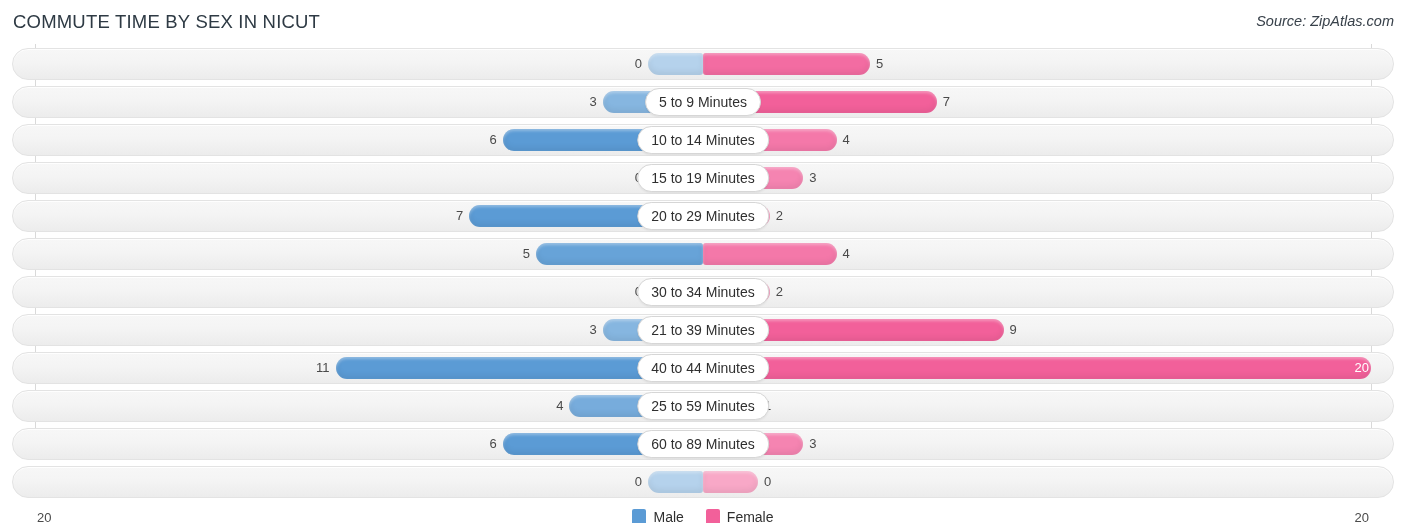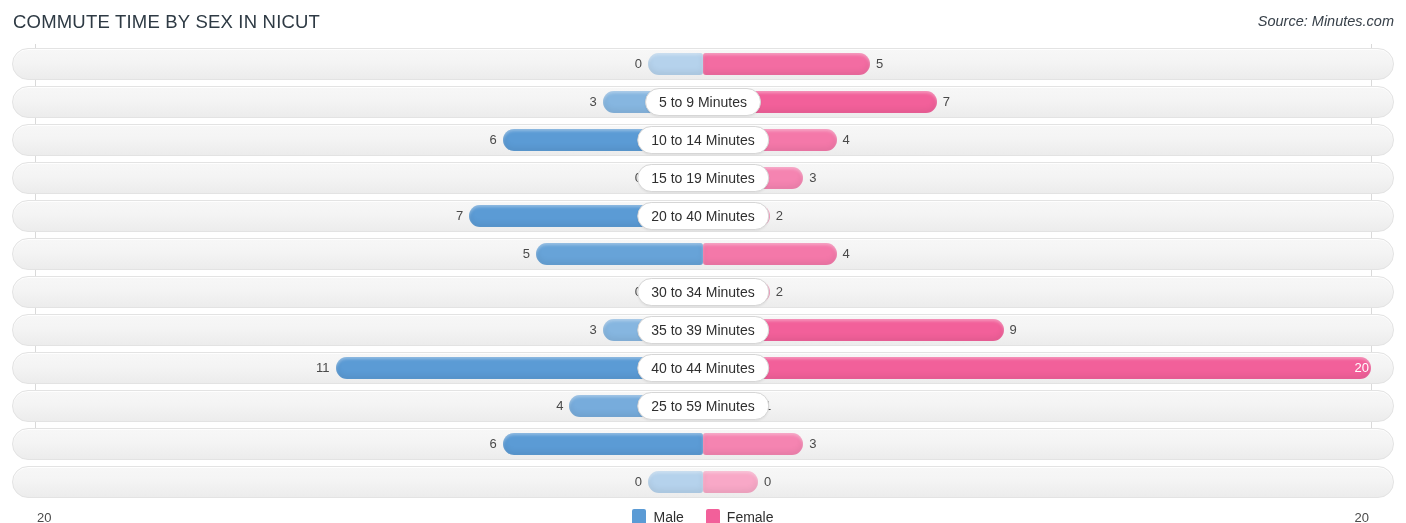--- a/index.html
+++ b/index.html
@@ -174,21 +174,21 @@
     height: 16px;
     border-radius: 2px;
     display: inline-block;
   }
 </style>
 </head>
 <body>
 
 <div class="header">
   <div class="chart-title">COMMUTE TIME BY SEX IN NICUT</div>
-  <div class="chart-source">Source: Minutes.com</div>
+  <div class="chart-source">Source: ZipAtlas.com</div>
 </div>
 
 <div class="plot">
   <div class="gridline left"></div>
   <div class="gridline right"></div>
 
   <div class="rows" id="rows">
       <div class="row">
         <div class="bar-wrap">
           <div class="bar male" style="width: 55px; background: rgb(181, 210, 236);"></div>
@@ -223,21 +223,21 @@
           <div class="val female-val" style="left: calc(50% + 100.2px);">3</div>
           <div class="cat-pill">15 to 19 Minutes</div>
         </div>
       </div>
       <div class="row">
         <div class="bar-wrap">
           <div class="bar male" style="width: 233.8px; background: rgb(91, 155, 213);"></div>
           <div class="bar female" style="width: 66.8px; background: rgb(246, 144, 184);"></div>
           <div class="val male-val" style="right: calc(50% + 233.8px);">7</div>
           <div class="val female-val" style="left: calc(50% + 66.8px);">2</div>
-          <div class="cat-pill">20 to 40 Minutes</div>
+          <div class="cat-pill">20 to 29 Minutes</div>
         </div>
       </div>
       <div class="row">
         <div class="bar-wrap">
           <div class="bar male" style="width: 167px; background: rgb(103, 163, 216);"></div>
           <div class="bar female" style="width: 133.6px; background: rgb(244, 120, 169);"></div>
           <div class="val male-val" style="right: calc(50% + 167px);">5</div>
           <div class="val female-val" style="left: calc(50% + 133.6px);">4</div>
         </div>
       </div>
@@ -249,21 +249,21 @@
           <div class="val female-val" style="left: calc(50% + 66.8px);">2</div>
           <div class="cat-pill">30 to 34 Minutes</div>
         </div>
       </div>
       <div class="row">
         <div class="bar-wrap">
           <div class="bar male" style="width: 100.2px; background: rgb(134, 182, 224);"></div>
           <div class="bar female" style="width: 300.6px; background: rgb(242, 96, 154);"></div>
           <div class="val male-val" style="right: calc(50% + 100.2px);">3</div>
           <div class="val female-val" style="left: calc(50% + 300.6px);">9</div>
-          <div class="cat-pill">35 to 39 Minutes</div>
+          <div class="cat-pill">21 to 39 Minutes</div>
         </div>
       </div>
       <div class="row">
         <div class="bar-wrap">
           <div class="bar male" style="width: 367.4px; background: rgb(91, 155, 213);"></div>
           <div class="bar female" style="width: 668px; background: rgb(242, 96, 154);"></div>
           <div class="val male-val" style="right: calc(50% + 367.4px); margin-left: 20px;">11</div>
           <div class="val female-val inside" style="left: auto; right: 14px; color: rgb(255, 255, 255);">20</div>
           <div class="cat-pill">40 to 44 Minutes</div>
         </div>
@@ -276,20 +276,21 @@
           <div class="val female-val" style="left: calc(50% + 55px);">1</div>
           <div class="cat-pill">25 to 59 Minutes</div>
         </div>
       </div>
       <div class="row">
         <div class="bar-wrap">
           <div class="bar male" style="width: 200.4px; background: rgb(91, 155, 213);"></div>
           <div class="bar female" style="width: 100.2px; background: rgb(245, 132, 177);"></div>
           <div class="val male-val" style="right: calc(50% + 200.4px);">6</div>
           <div class="val female-val" style="left: calc(50% + 100.2px);">3</div>
+          <div class="cat-pill">60 to 89 Minutes</div>
         </div>
       </div>
       <div class="row">
         <div class="bar-wrap">
           <div class="bar male" style="width: 55px; background: rgb(181, 210, 236);"></div>
           <div class="bar female" style="width: 55px; background: rgb(248, 168, 199);"></div>
           <div class="val male-val" style="right: calc(50% + 55px);">0</div>
           <div class="val female-val" style="left: calc(50% + 55px);">0</div>
         </div>
       </div>

